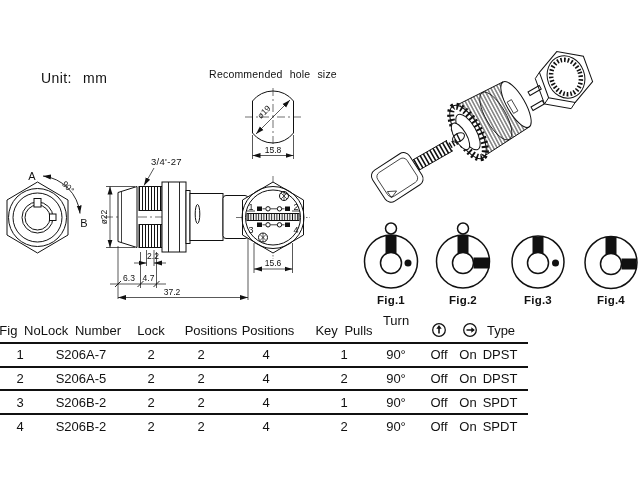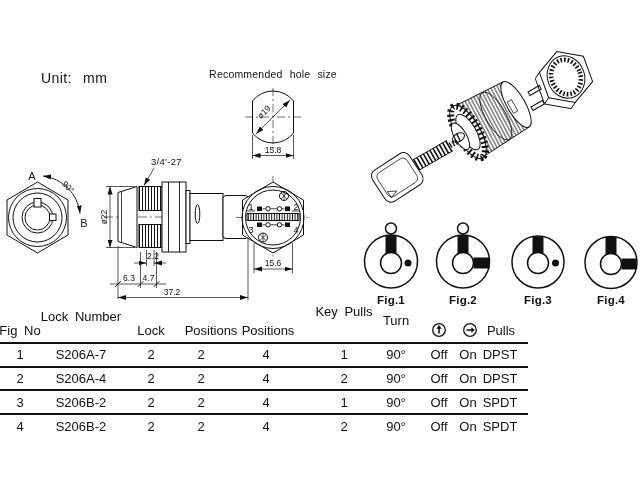--- a/index.html
+++ b/index.html
@@ -250,62 +250,62 @@
       <circle cx="611" cy="264" r="10.5"></circle>
       <text x="611" y="304" class="t-fig" text-anchor="middle" stroke="none">Fig.4</text>
     </g>
   </g>
 </svg>
 
 <div>
 
   <div>
     <div class="cell hdr" style="left:20px;top:330px">Fig No</div>
-    <div class="cell hdr" style="left:81px;top:316px">Lock Number</div>
+    <div class="cell hdr" style="left:81px;top:330px">Lock Number</div>
     <div class="cell hdr" style="left:151px;top:330px">Lock</div>
     <div class="cell hdr" style="left:211px;top:330px">Positions</div>
     <div class="cell hdr" style="left:268px;top:330px">Positions</div>
-    <div class="cell hdr" style="left:344px;top:311px">Key Pulls</div>
+    <div class="cell hdr" style="left:344px;top:330px">Key Pulls</div>
     <div class="cell hdr" style="left:396px;top:320px">Turn</div>
     <div class="icon-cell" style="left:439px;top:330px">
       <svg width="15" height="15" viewBox="0 0 15 15">
         <circle cx="7.5" cy="7.5" r="6.3" fill="none" stroke="#111" stroke-width="1.3"></circle>
         <path d="M7.5,11 V5" stroke="#111" stroke-width="1.6"></path>
         <path d="M4.8,6.2 L7.5,2.6 L10.2,6.2 Z" fill="#111"></path>
       </svg>
     </div>
     <div class="icon-cell" style="left:470px;top:330px">
       <svg width="15" height="15" viewBox="0 0 15 15">
         <circle cx="7.5" cy="7.5" r="6.3" fill="none" stroke="#111" stroke-width="1.3"></circle>
         <path d="M4,7.5 H10" stroke="#111" stroke-width="1.6"></path>
         <path d="M8.8,4.8 L12.4,7.5 L8.8,10.2 Z" fill="#111"></path>
       </svg>
     </div>
-    <div class="cell hdr" style="left:501px;top:330px">Pulls</div>
+    <div class="cell hdr" style="left:501px;top:330px">Type</div>
   </div>
 
   <div class="tbl-line" style="top:342px"></div>
 
   <div>
     <div class="cell" style="left:20px;top:354px">1</div>
     <div class="cell" style="left:81px;top:354px">S206A-7</div>
     <div class="cell" style="left:151px;top:354px">2</div>
     <div class="cell" style="left:201px;top:354px">2</div>
     <div class="cell" style="left:266px;top:354px">4</div>
     <div class="cell" style="left:344px;top:354px">1</div>
     <div class="cell" style="left:396px;top:354px">90°</div>
     <div class="cell" style="left:439px;top:354px">Off</div>
     <div class="cell" style="left:468px;top:354px">On</div>
     <div class="cell" style="left:500px;top:354px">DPST</div>
   </div>
   <div class="tbl-line" style="top:365.5px"></div>
 
   <div>
     <div class="cell" style="left:20px;top:378px">2</div>
-    <div class="cell" style="left:81px;top:378px">S206A-4</div>
+    <div class="cell" style="left:81px;top:378px">S206A-5</div>
     <div class="cell" style="left:151px;top:378px">2</div>
     <div class="cell" style="left:201px;top:378px">2</div>
     <div class="cell" style="left:266px;top:378px">4</div>
     <div class="cell" style="left:344px;top:378px">2</div>
     <div class="cell" style="left:396px;top:378px">90°</div>
     <div class="cell" style="left:439px;top:378px">Off</div>
     <div class="cell" style="left:468px;top:378px">On</div>
     <div class="cell" style="left:500px;top:378px">DPST</div>
   </div>
   <div class="tbl-line" style="top:389px"></div>

